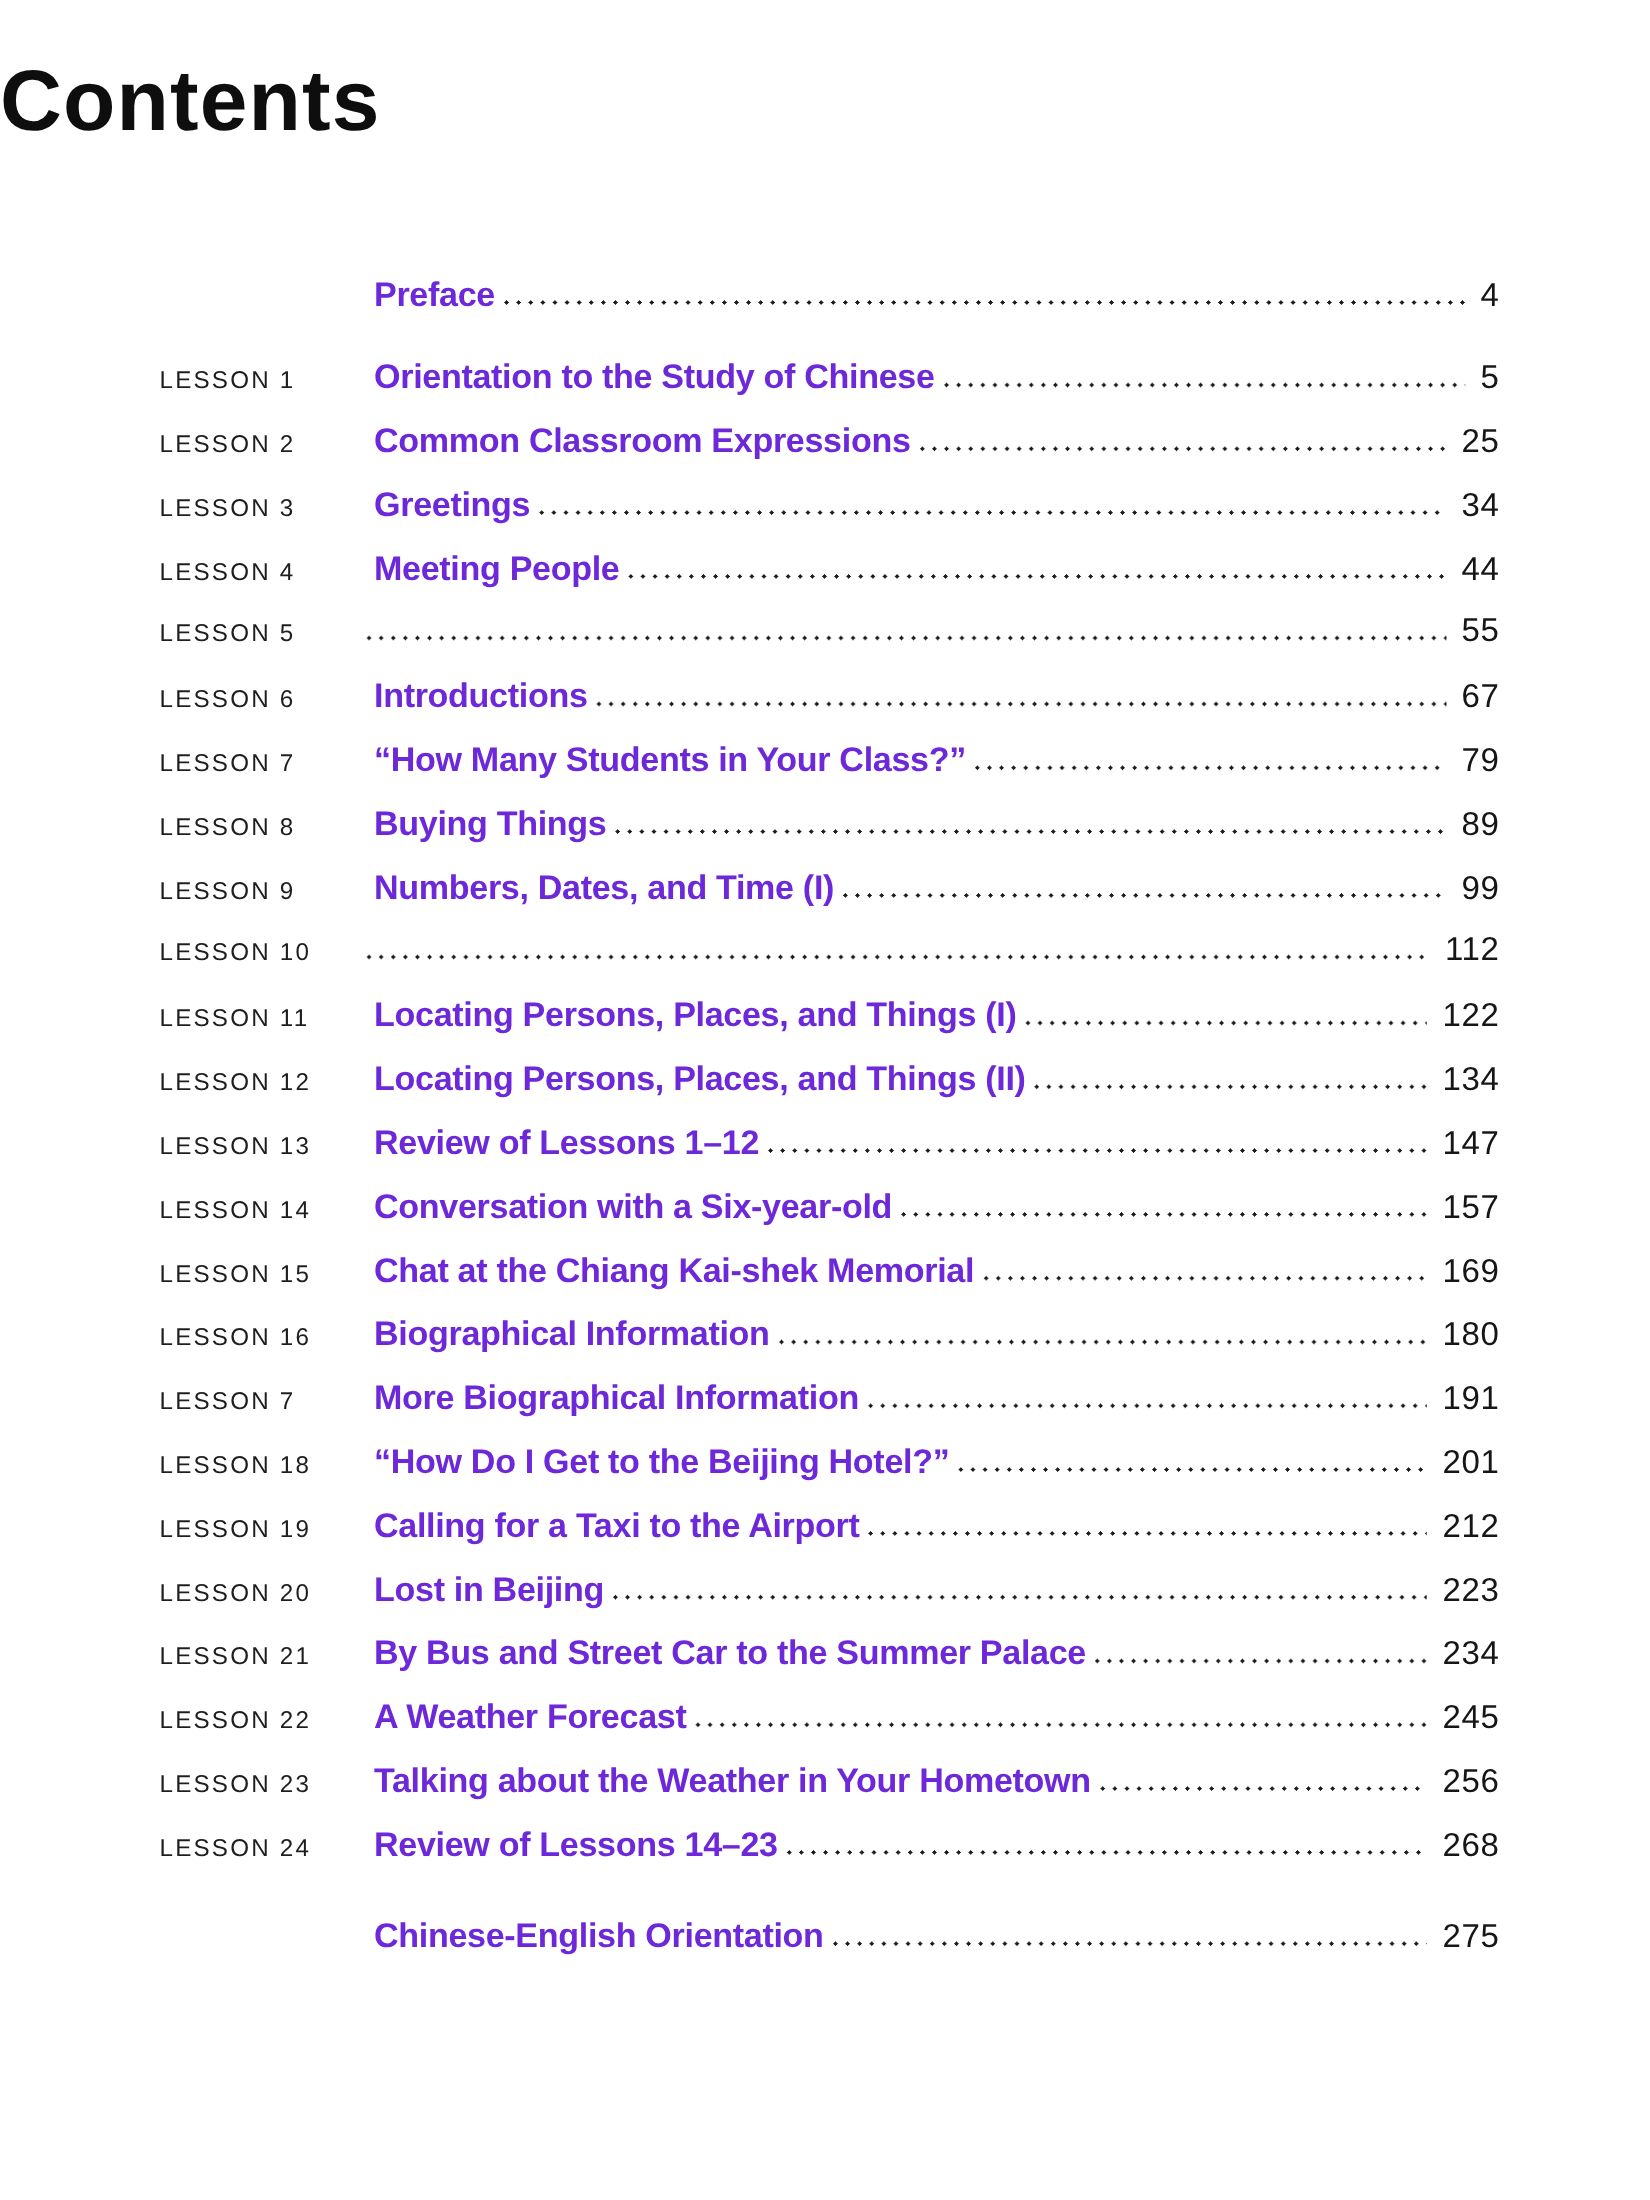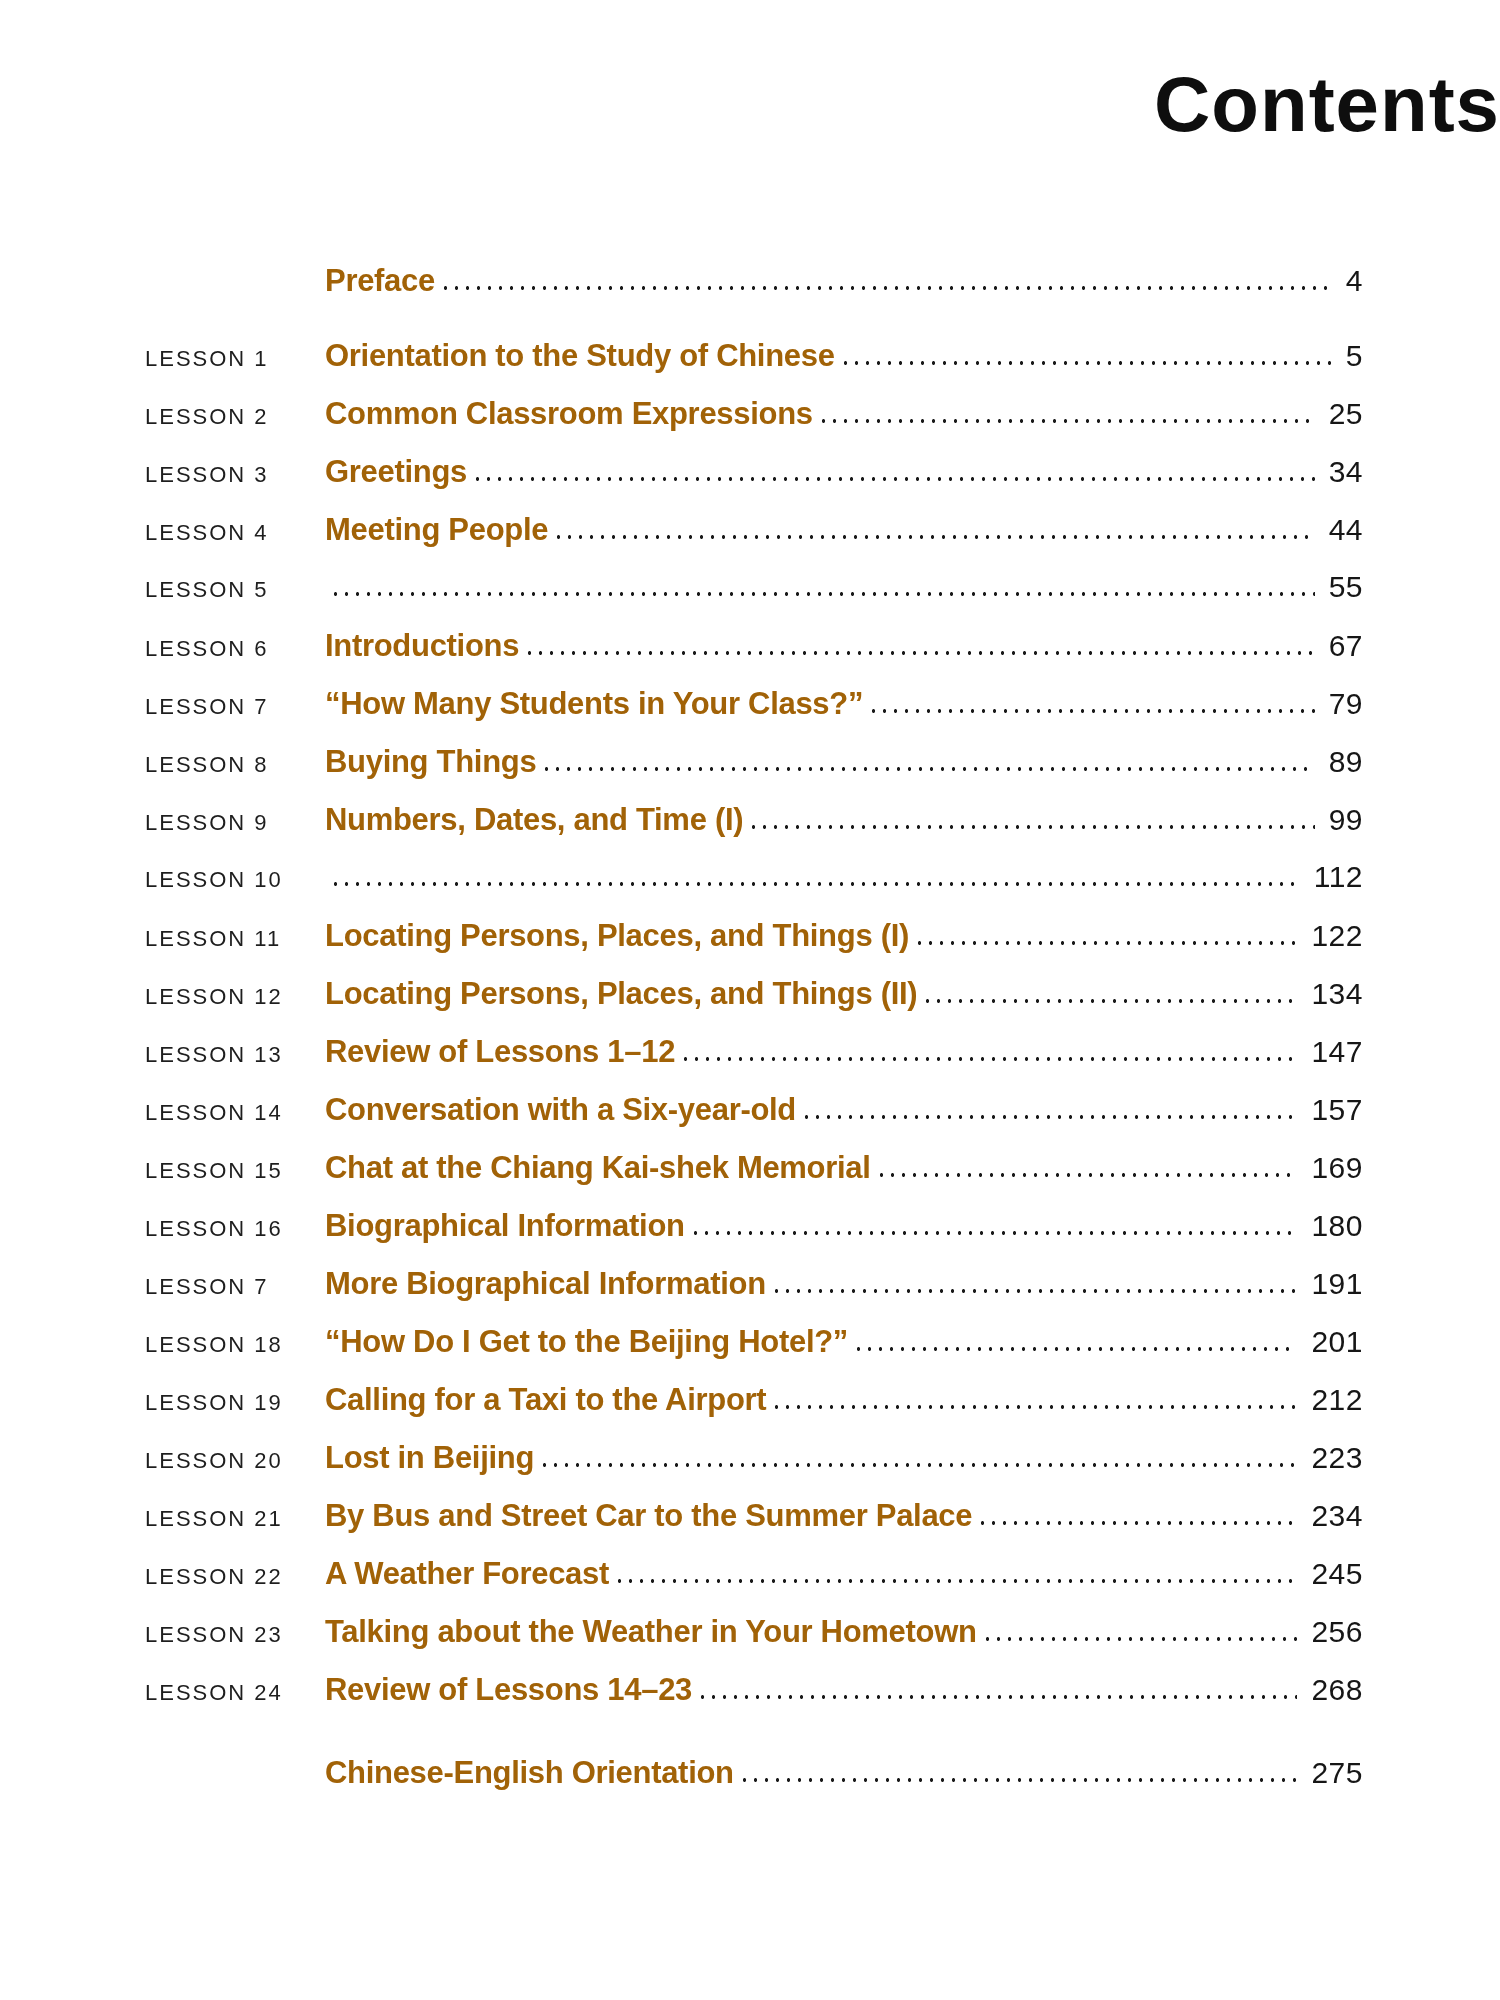--- a/index.html
+++ b/index.html
@@ -10,25 +10,25 @@
   .page {
     position: relative;
     width: 1500px;
     height: 2000px;
     background: #ffffff;
     color: #121212;
     font-family: "Liberation Sans", "DejaVu Sans", sans-serif;
     overflow: hidden;
   }
   .page-title {
-    padding-top: 65px;
+    padding-top: 52px;
     font-size: 78px;
     line-height: 1;
     font-weight: bold;
-    text-align: right;
+    text-align: left;
     letter-spacing: 1px;
     color: #0e0e0e;
   }
   .toc {
     margin: 120px 137px 0 145px;
   }
   .row {
     display: flex;
     align-items: baseline;
     height: 58px;
@@ -40,21 +40,22 @@
     font-size: 22px;
     font-weight: 400;
     letter-spacing: 2px;
     color: #1e1e1e;
   }
   .ttl {
     flex: 0 0 auto;
     font-size: 31px;
     font-weight: bold;
     letter-spacing: -0.3px;
-    color: #a16207;
+    color: #6d28d9;
+    margin-left: 15px;
   }
   .dots {
     flex: 1 1 auto;
     min-width: 18px;
     height: 6px;
     align-self: baseline;
     margin: 0 14px 0 5px;
     background-image: radial-gradient(circle, #1a1a1a 1.7px, rgba(0,0,0,0) 1.9px);
     background-size: 11px 6px;
     background-repeat: repeat-x;

